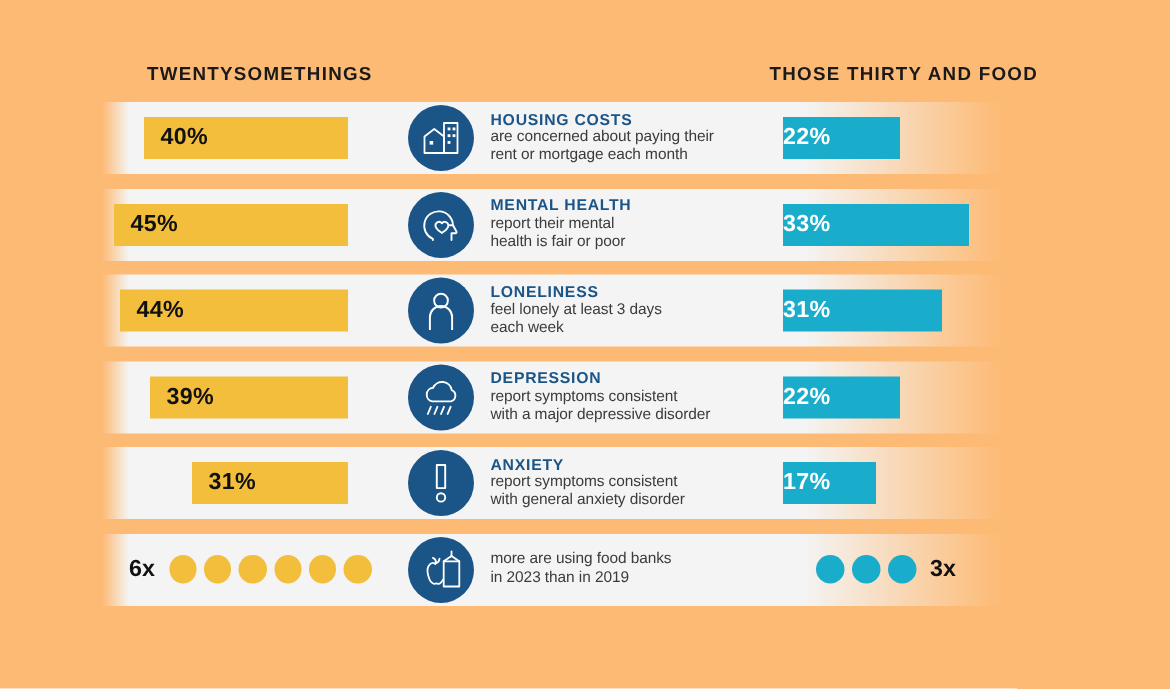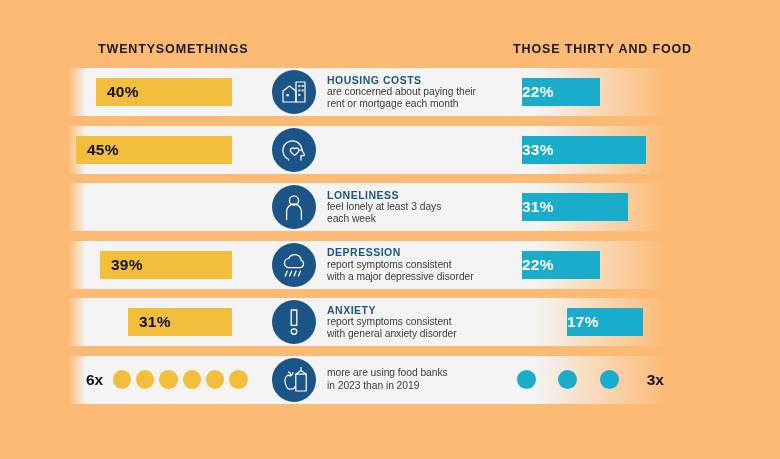--- a/index.html
+++ b/index.html
@@ -161,27 +161,27 @@
     top: 0;
     width: 164px;
     height: 48px;
     display: flex;
     align-items: center;
     justify-content: flex-end;
     z-index: 2;
   }
   .dots-right {
     position: absolute;
-    left: 514px;
+    left: 541px;
     top: 0;
     width: 150px;
     height: 48px;
     display: flex;
     align-items: center;
-    justify-content: space-between;
+    justify-content: flex-start;
     z-index: 2;
   }
   .multiplier {
     font-size: 15.5px;
     font-weight: bold;
     color: #111111;
     white-space: nowrap;
   }
   .dot {
     width: 19px;
@@ -247,29 +247,39 @@
         <div class="center-zone">
           <div class="icon-circle">
     <svg width="29" height="29" viewBox="0 0 29 29" fill="none" stroke="#ffffff" stroke-width="1.25" stroke-linejoin="round" stroke-linecap="round">
       <path d="M21 25 V20.5 h2.6 a0.8 0.8 0 0 0 0.7 -1.2 L22 15.2
                A9.6 9.6 0 1 0 8.6 24.3 V25"></path>
       <path d="M22 15.2 h-2.2"></path>
       <path d="M14.6 13.9 c-1.5 -2.0 -4.3 -0.7 -4.3 1.4 c0 2.3 2.9 3.9 4.3 5.0
                c1.4 -1.1 4.3 -2.7 4.3 -5.0 c0 -2.1 -2.8 -3.4 -4.3 -1.4 z"></path>
     </svg>
           </div>
+          <div class="center-text">
+            <div class="center-title">MENTAL HEALTH</div>
+            <div class="center-desc">report their mental</div>
+            <div class="center-desc">health is fair or poor</div>
+          </div>
         </div>
         <div class="right-zone">
           <div class="bar-teal" style="width: 124px;">
             <span class="val">33%</span>
           </div>
         </div>
       </div>
       <div class="row" style="top: 183px;">
         <div class="row-band"></div>
+        <div class="left-zone">
+          <div class="bar-yellow" style="width: 152px;">
+            <span class="val">44%</span>
+          </div>
+        </div>
         <div class="center-zone">
           <div class="icon-circle">
     <svg width="26" height="28" viewBox="0 0 26 28" fill="none" stroke="#ffffff" stroke-width="1.3">
       <circle cx="13" cy="7.4" r="4.6"></circle>
       <path d="M5.6 27 V18.4 a7.4 7.4 0 0 1 14.8 0 V27" stroke-linejoin="round"></path>
     </svg>
           </div>
           <div class="center-text">
             <div class="center-title">LONELINESS</div>
             <div class="center-desc">feel lonely at least 3 days</div>
@@ -326,21 +336,21 @@
       <circle cx="8" cy="23.6" r="2.8"></circle>
     </svg>
           </div>
           <div class="center-text">
             <div class="center-title">ANXIETY</div>
             <div class="center-desc">report symptoms consistent</div>
             <div class="center-desc">with general anxiety disorder</div>
           </div>
         </div>
         <div class="right-zone">
-          <div class="bar-teal" style="width: 76px; margin-left: 45px;">
+          <div class="bar-teal" style="width: 62px;">
             <span class="val">17%</span>
           </div>
         </div>
       </div>
       <div class="row" style="top: 355.5px;">
         <div class="row-band"></div>
         <div class="dots-left">
           <span class="multiplier mult-left">6x</span>
           <span class="dot dot-yellow"></span>
           <span class="dot dot-yellow"></span>

